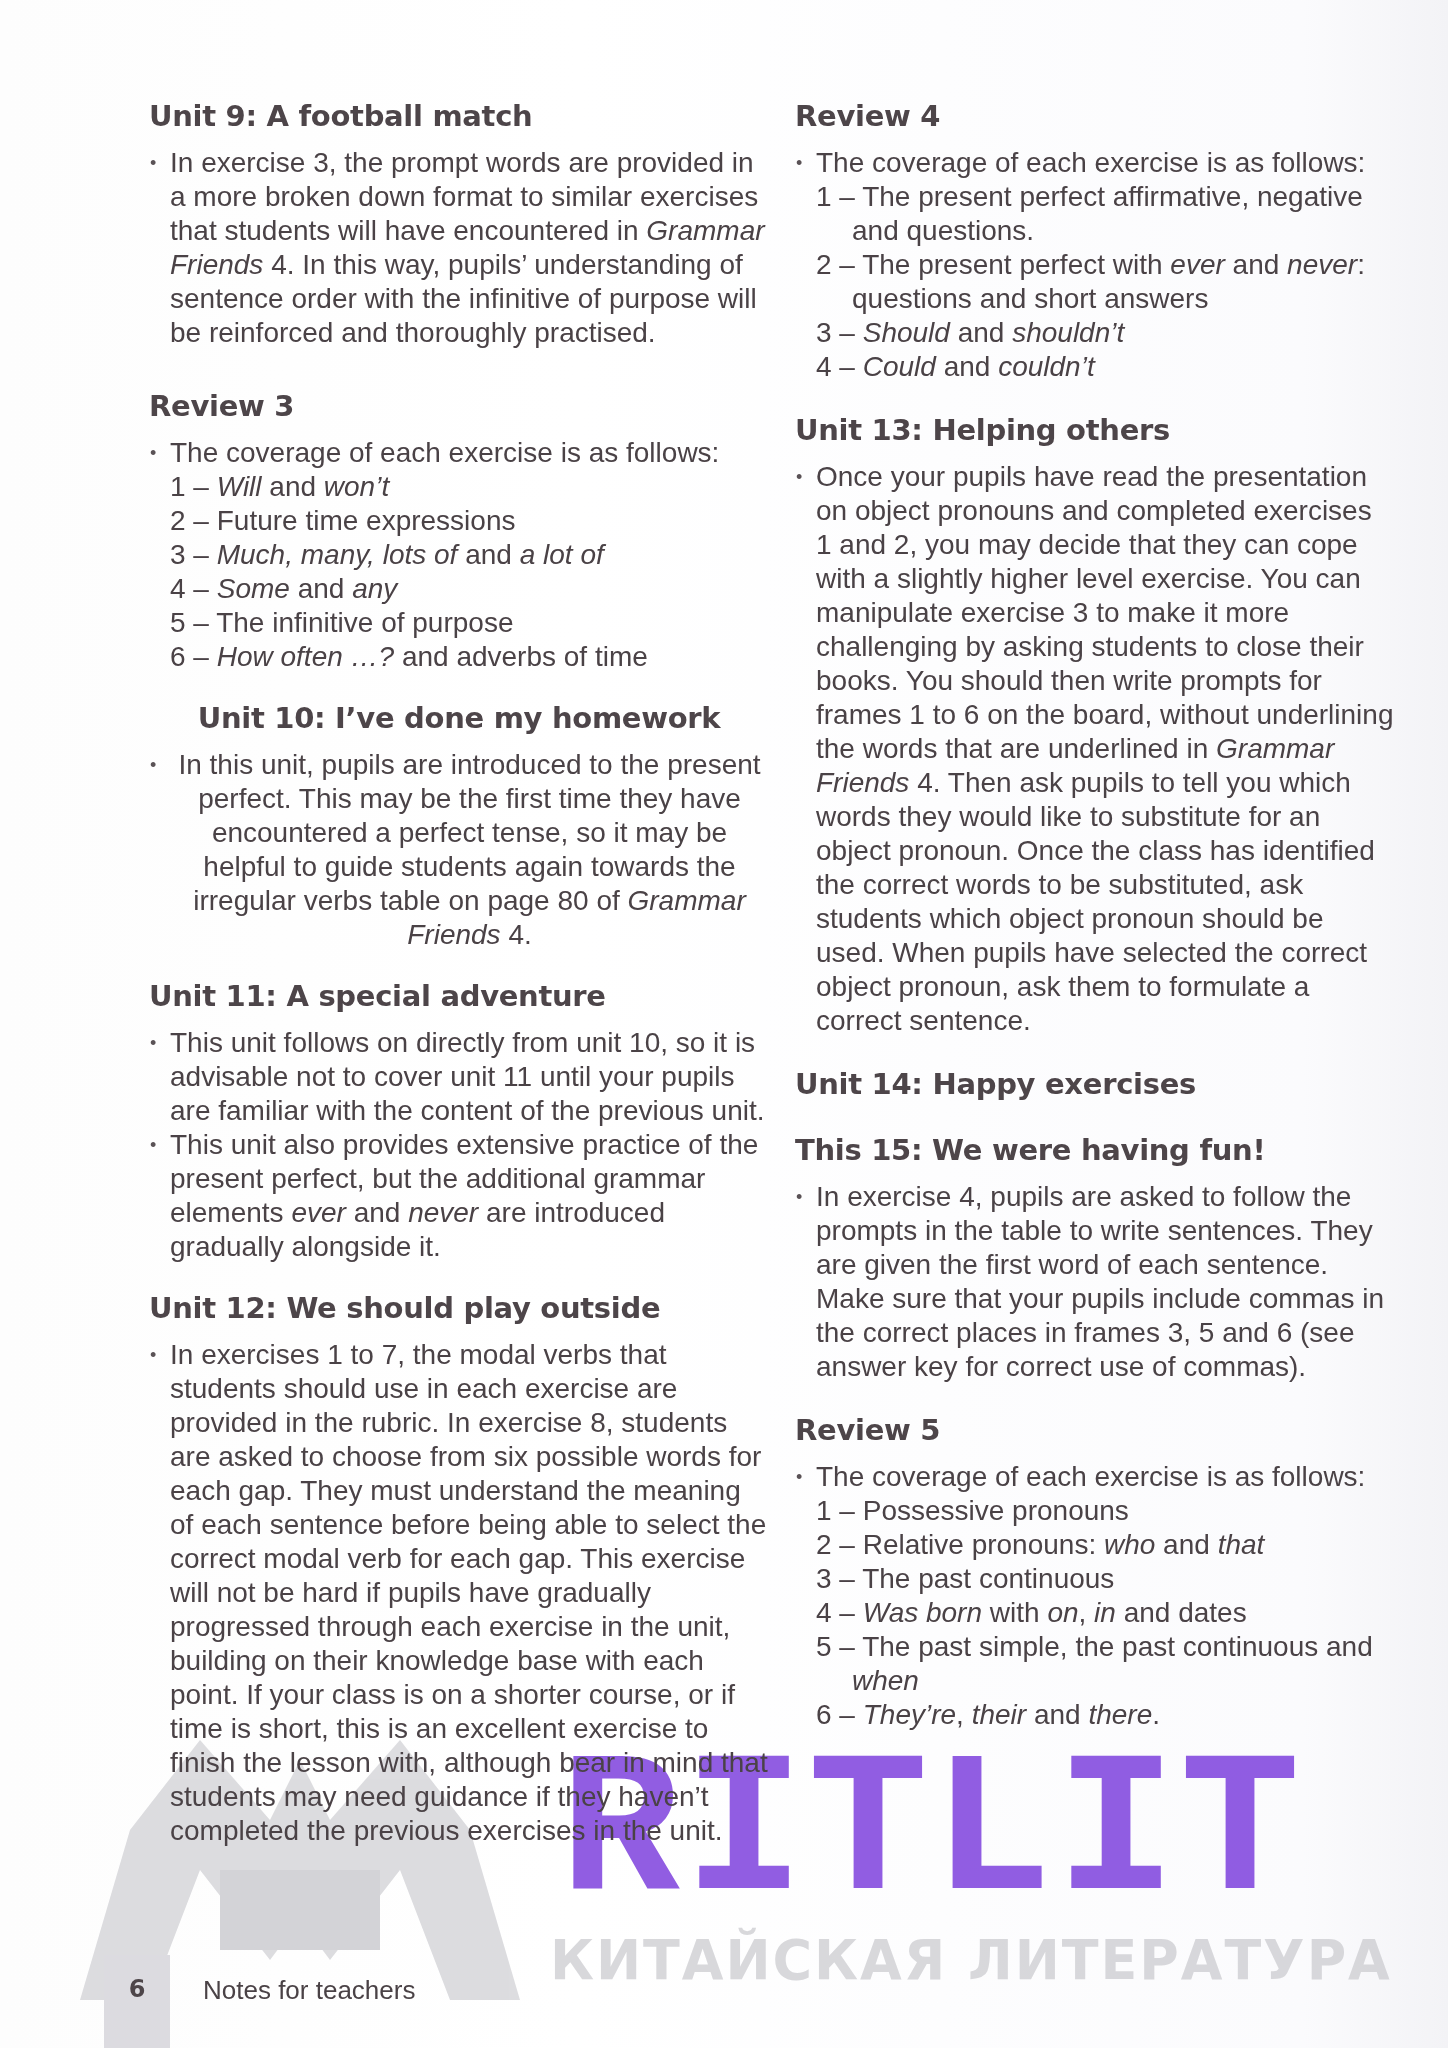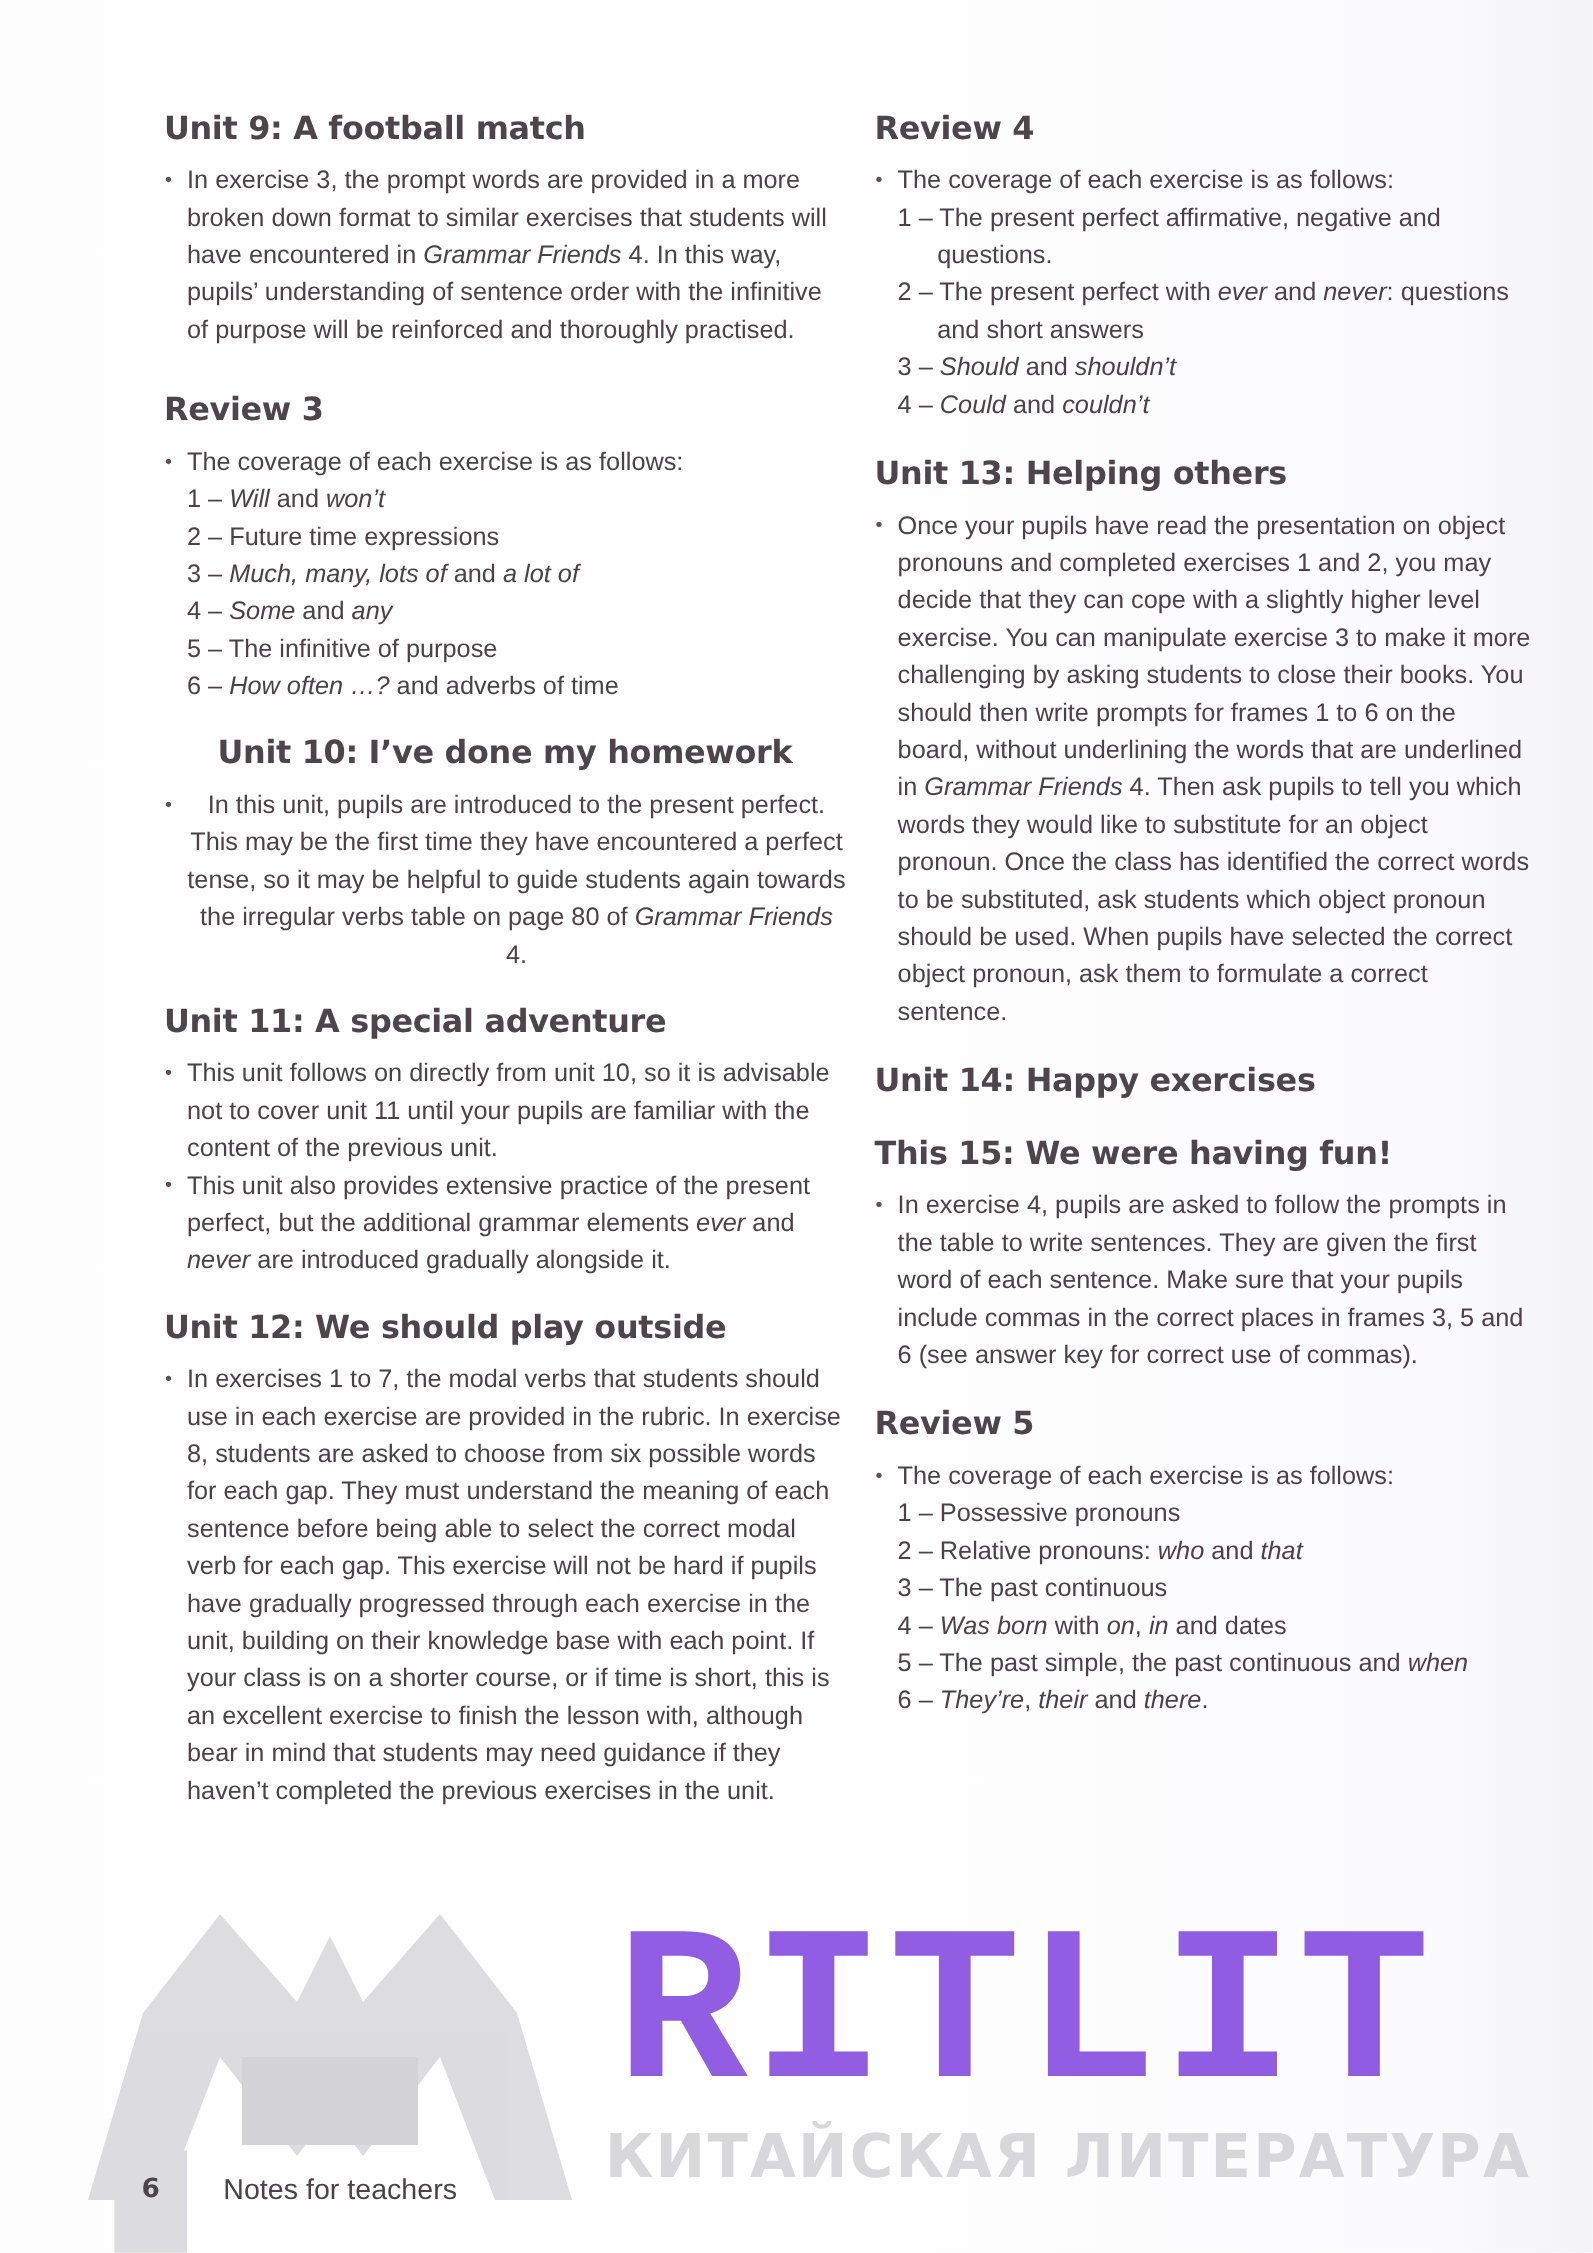--- a/index.html
+++ b/index.html
@@ -21,21 +21,21 @@
   .col-right { left: 751px; width: 600px; }
 
   .section { margin: 0 0 0 0; }
   .section h2 {
     margin: 0; font-family: "DejaVu Sans", sans-serif; font-weight: bold;
     font-size: 29px; line-height: 40px; color: #4d4549; letter-spacing: -0.3px;
   }
   .section ul { list-style: none; margin: 10px 0 0 0; padding: 0; }
   .section li {
     position: relative; padding-left: 21px;
-    font-family: "Liberation Sans", sans-serif; font-size: 23px; line-height: 34px; color: #4a4246;
+    font-family: "Liberation Sans", sans-serif; font-size: 28px; line-height: 34px; color: #4a4246;
   }
   .section li::before { content: "•"; position: absolute; left: 1px; top: 0; font-size: 18px; color: #5a5256; }
   .item { display: block; padding-left: 0; }
   .item.wrap { padding-left: 36px; text-indent: -36px; }
   em { font-style: italic; }
 
   .footer-box { position: absolute; left: 104px; top: 1955px; width: 66px; height: 93px; background: #dcdbe0; z-index: 1; }
   .footer-num { position: absolute; left: 104px; top: 1975px; width: 66px; text-align: center;
     font-family: "DejaVu Sans", sans-serif; font-weight: bold; font-size: 24px; color: #4d4549; z-index: 2; }
   .footer-title { position: absolute; left: 203px; top: 1975px; font-family: "Liberation Sans", sans-serif;

